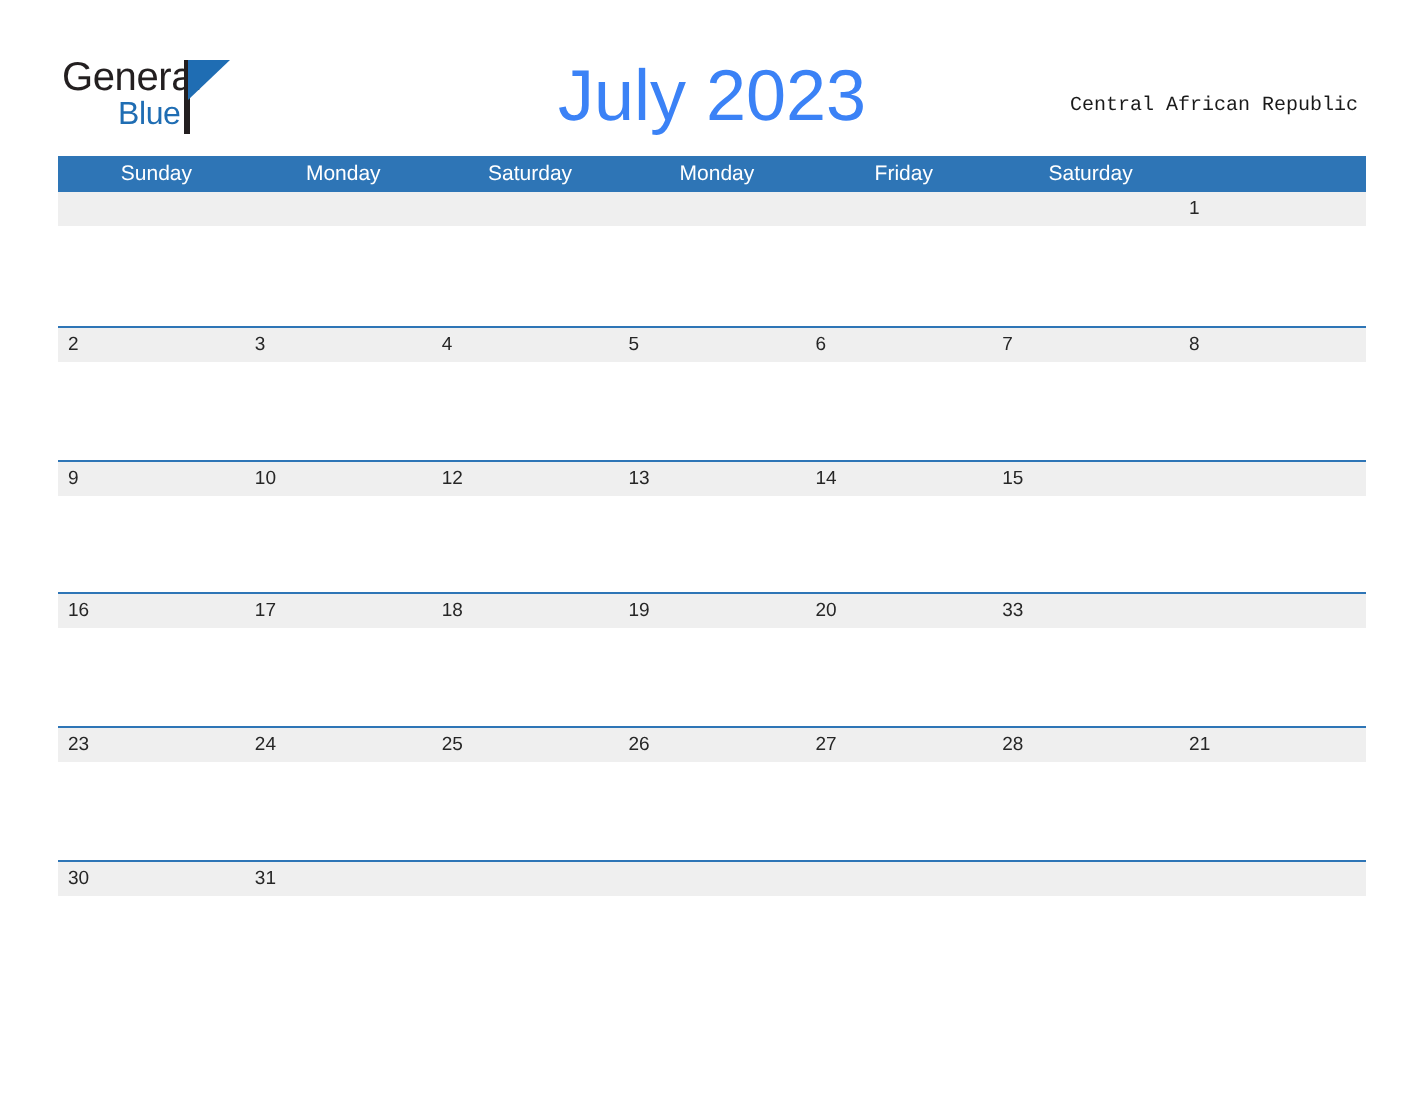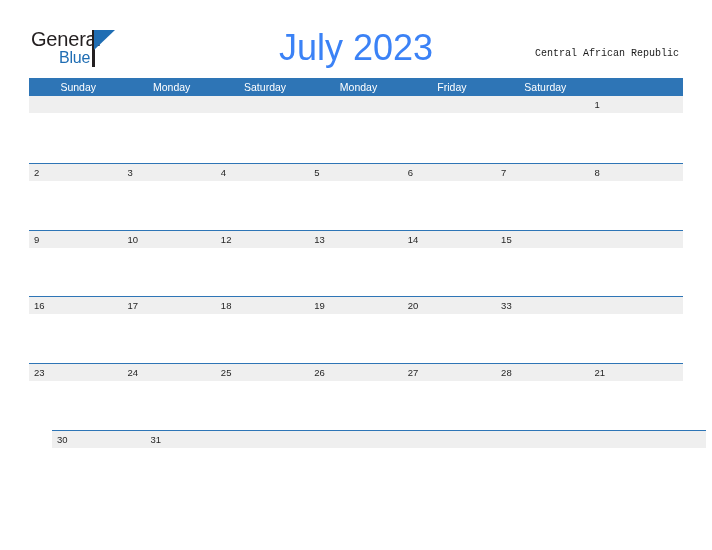--- a/index.html
+++ b/index.html
@@ -131,21 +131,20 @@
     width: 654px;
     height: 66.8px;
     border-top: 1.5px solid #2e75b6;
     box-sizing: border-box;
   }
   .week.first {
     border-top: none;
   }
   .week.last {
     border-bottom: none;
-    margin-left: 23px;
   }
   .week-numbers {
     display: flex;
     width: 654px;
     height: 17px;
     background: #efefef;
   }
   .num-cell {
     width: 93.43px;
     box-sizing: border-box;

